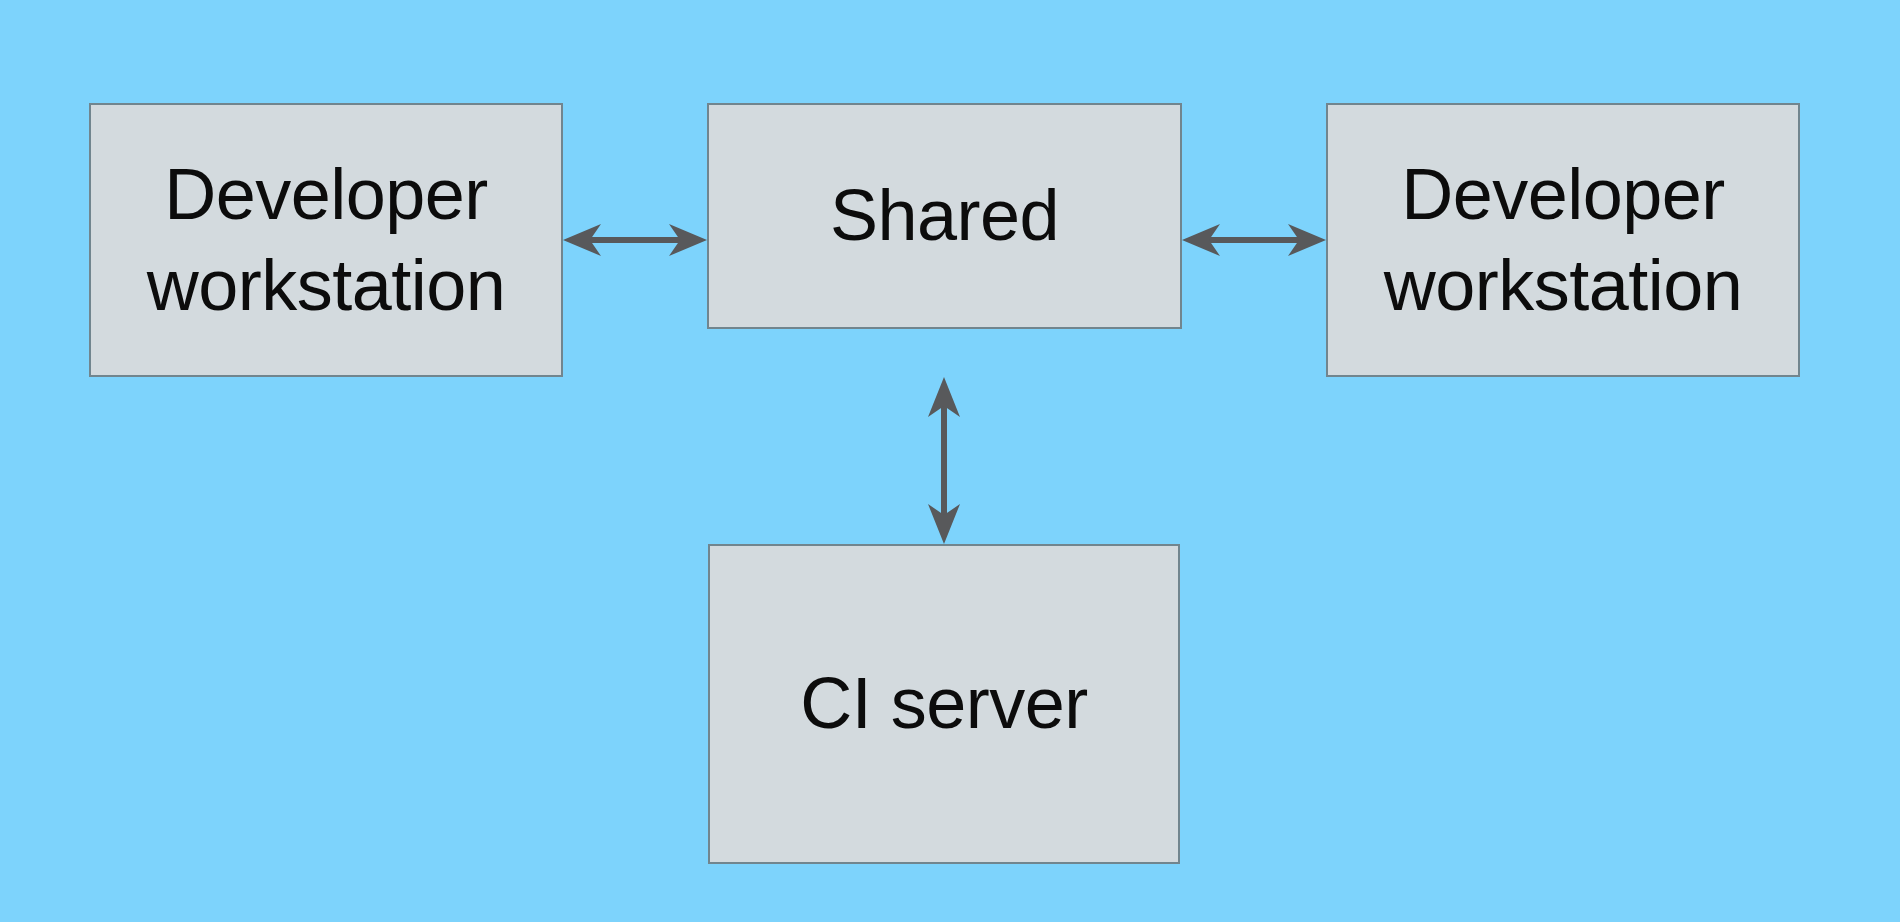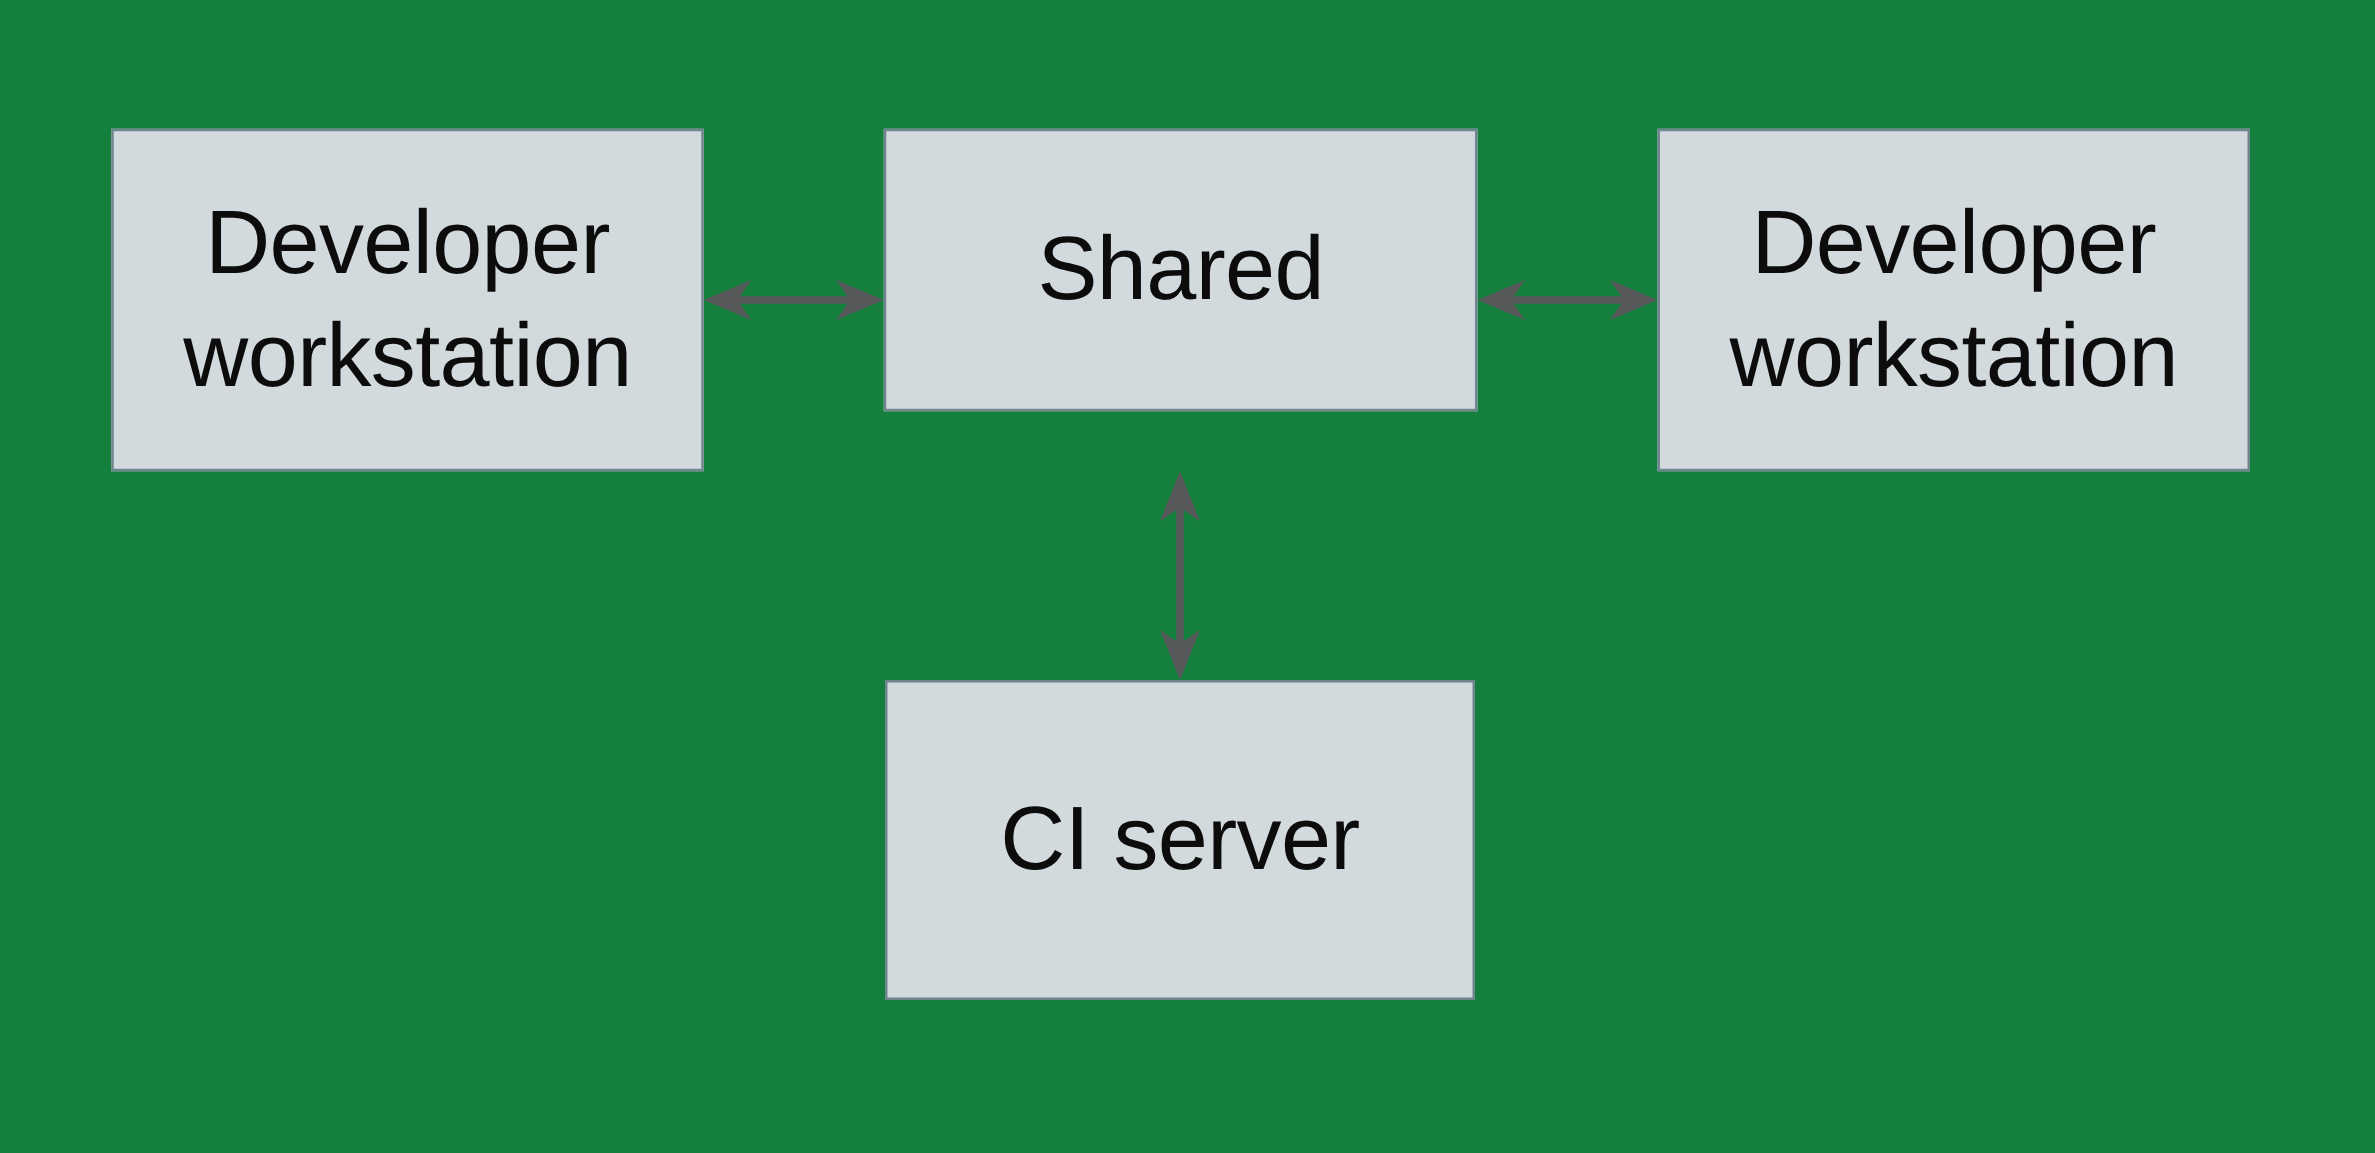--- a/index.html
+++ b/index.html
@@ -4,21 +4,21 @@
 <style>
   html, body {
     margin: 0;
     padding: 0;
     background: #ffffff;
   }
   .canvas {
     position: relative;
     width: 1900px;
     height: 922px;
-    background: #15803d;
+    background: #7dd3fc;
     font-family: "Liberation Sans", sans-serif;
     overflow: hidden;
   }
   .node {
     position: absolute;
     background: #d3dade;
     border: 2px solid #71858e;
     box-sizing: border-box;
     display: flex;
     flex-direction: column;
@@ -26,21 +26,21 @@
     justify-content: center;
     text-align: center;
     color: #0c0c0c;
     font-size: 72px;
     line-height: 1.27;
     letter-spacing: -0.5px;
   }
   .node-dev-left   { left: 89px;   top: 103px; width: 474px; height: 274px; }
   .node-shared     { left: 707px;  top: 103px; width: 475px; height: 226px; }
   .node-dev-right  { left: 1326px; top: 103px; width: 474px; height: 274px; }
-  .node-ci         { left: 708px;  top: 544px; width: 472px; height: 256px; justify-content: center; }
+  .node-ci         { left: 708px;  top: 544px; width: 472px; height: 320px; justify-content: center; }
   .arrow {
     position: absolute;
     display: block;
   }
   .arrow-left  { left: 563px;  top: 220px; }
   .arrow-right { left: 1182px; top: 220px; }
   .arrow-down  { left: 924px;  top: 377px; }
   .label-line { display: block; }
 </style>
 </head>

